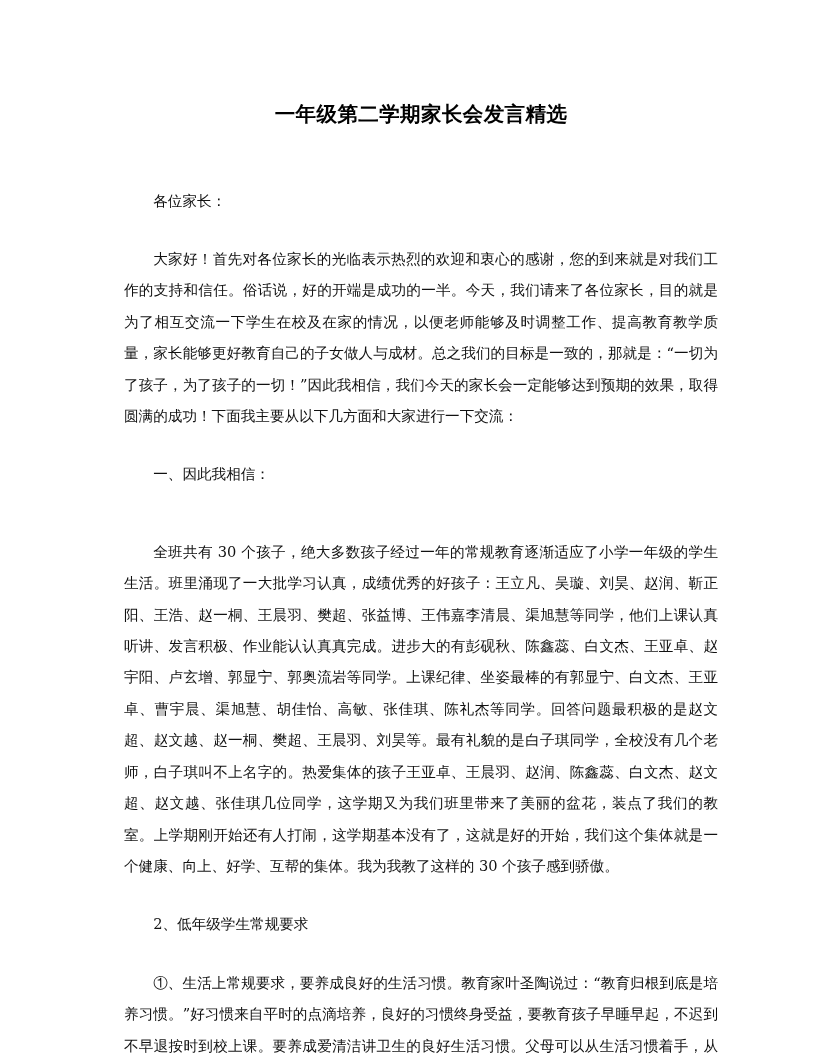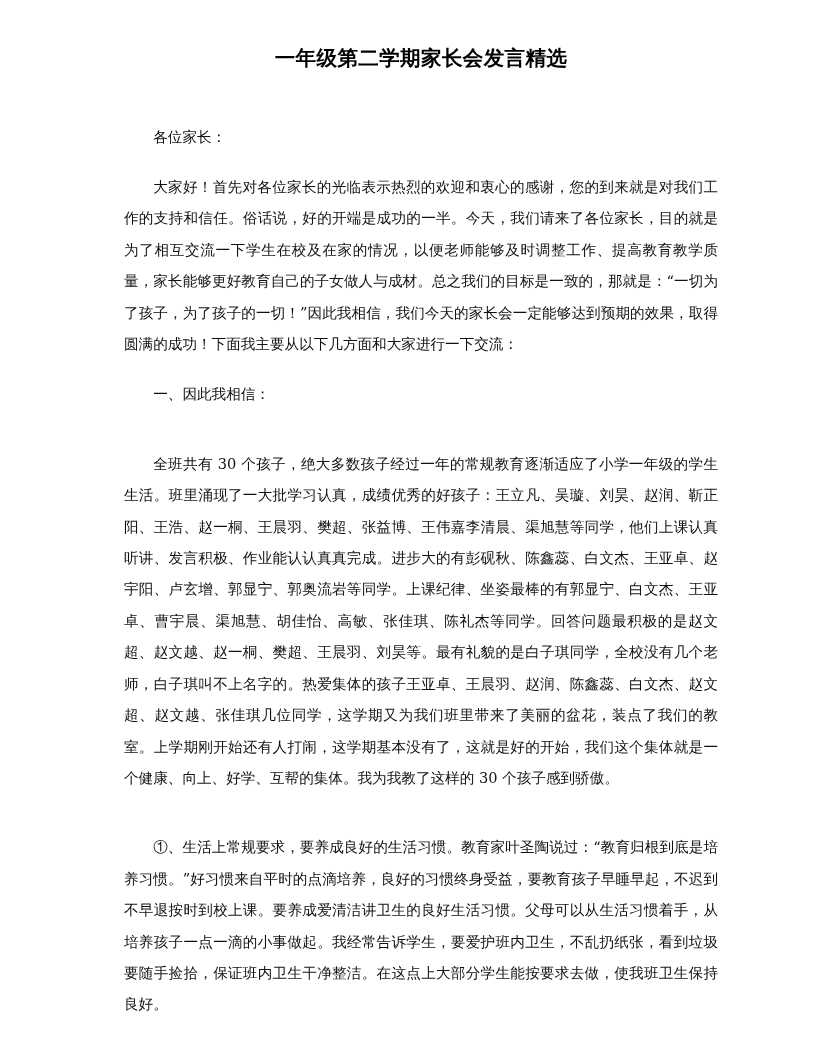--- a/index.html
+++ b/index.html
@@ -25,41 +25,42 @@
     width: 594px;
   }
   .doc-title {
     font-family: "DejaVu Serif", "Liberation Serif", serif;
     font-weight: bold;
     font-size: 20.5px;
     line-height: 1.2;
     text-align: center;
     color: #000000;
     margin: 0;
-    padding-top: 46px;
+    padding-top: 102px;
     letter-spacing: 0.4px;
   }
   .para {
     font-family: "DejaVu Serif", "Liberation Serif", serif;
     font-size: 14.6px;
     line-height: 31.4px;
     color: #111111;
     text-align: justify;
     text-justify: inter-ideograph;
     margin: 0;
     word-break: break-all;
   }
   .gap-title {
     height: 50px;
   }
   .gap {
     height: 19px;
   }
   .indent {
     text-indent: 2em;
+    margin-top: 8px;
   }
 </style>
 </head>
 <body>
 
 <div class="page">
   <div class="content">
 
     <h1 class="doc-title">一年级第二学期家长会发言精选</h1>
 
@@ -77,19 +78,20 @@
 
     <div class="gap"></div>
 
 
     <div class="gap"></div>
 
     <p class="para indent">全班共有 30 个孩子，绝大多数孩子经过一年的常规教育逐渐适应了小学一年级的学生生活。班里涌现了一大批学习认真，成绩优秀的好孩子：王立凡、吴璇、刘昊、赵润、靳正阳、王浩、赵一桐、王晨羽、樊超、张益博、王伟嘉李清晨、渠旭慧等同学，他们上课认真听讲、发言积极、作业能认认真真完成。进步大的有彭砚秋、陈鑫蕊、白文杰、王亚卓、赵宇阳、卢玄增、郭显宁、郭奥流岩等同学。上课纪律、坐姿最棒的有郭显宁、白文杰、王亚卓、曹宇晨、渠旭慧、胡佳怡、高敏、张佳琪、陈礼杰等同学。回答问题最积极的是赵文超、赵文越、赵一桐、樊超、王晨羽、刘昊等。最有礼貌的是白子琪同学，全校没有几个老师，白子琪叫不上名字的。热爱集体的孩子王亚卓、王晨羽、赵润、陈鑫蕊、白文杰、赵文超、赵文越、张佳琪几位同学，这学期又为我们班里带来了美丽的盆花，装点了我们的教室。上学期刚开始还有人打闹，这学期基本没有了，这就是好的开始，我们这个集体就是一个健康、向上、好学、互帮的集体。我为我教了这样的 30 个孩子感到骄傲。</p>
 
     <div class="gap"></div>
 
+    <p class="para indent">2、低年级学生常规要求</p>
 
     <div class="gap"></div>
 
     <p class="para indent">①、生活上常规要求，要养成良好的生活习惯。教育家叶圣陶说过：“教育归根到底是培养习惯。”好习惯来自平时的点滴培养，良好的习惯终身受益，要教育孩子早睡早起，不迟到不早退按时到校上课。要养成爱清洁讲卫生的良好生活习惯。父母可以从生活习惯着手，从培养孩子一点一滴的小事做起。我经常告诉学生，要爱护班内卫生，不乱扔纸张，看到垃圾要随手捡拾，保证班内卫生干净整洁。在这点上大部分学生能按要求去做，使我班卫生保持良好。</p>
 
   </div>
 </div>
 
 </body></html>

